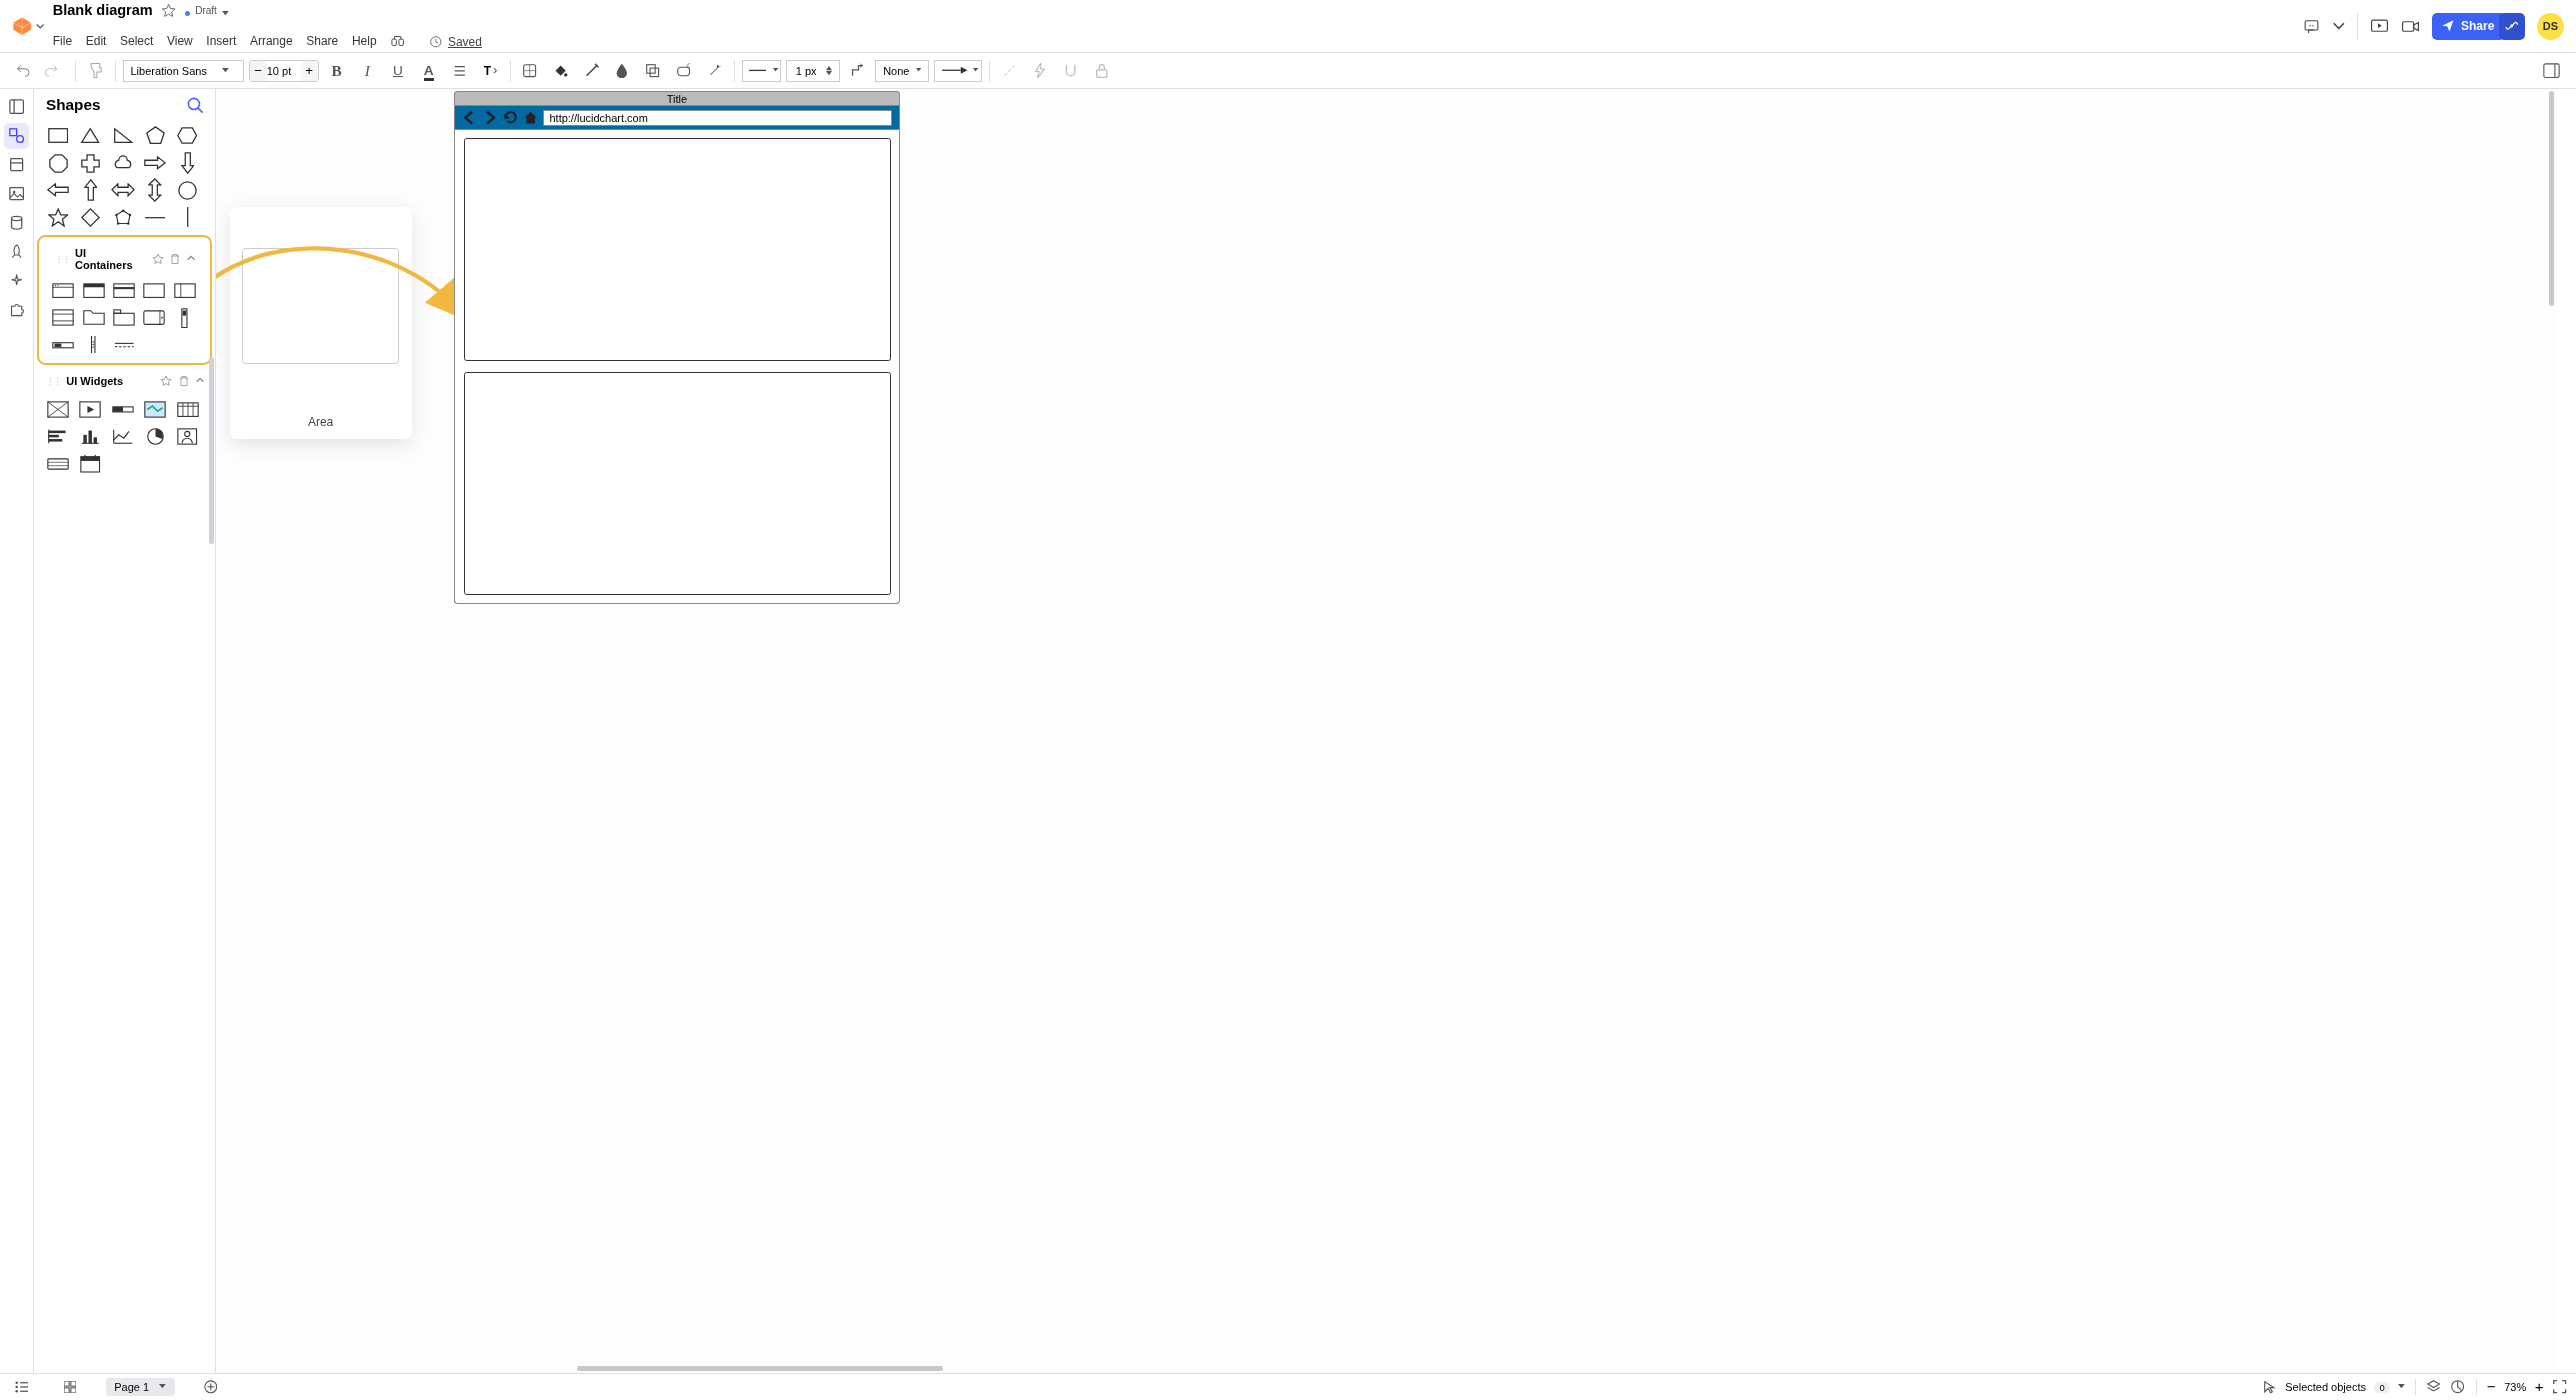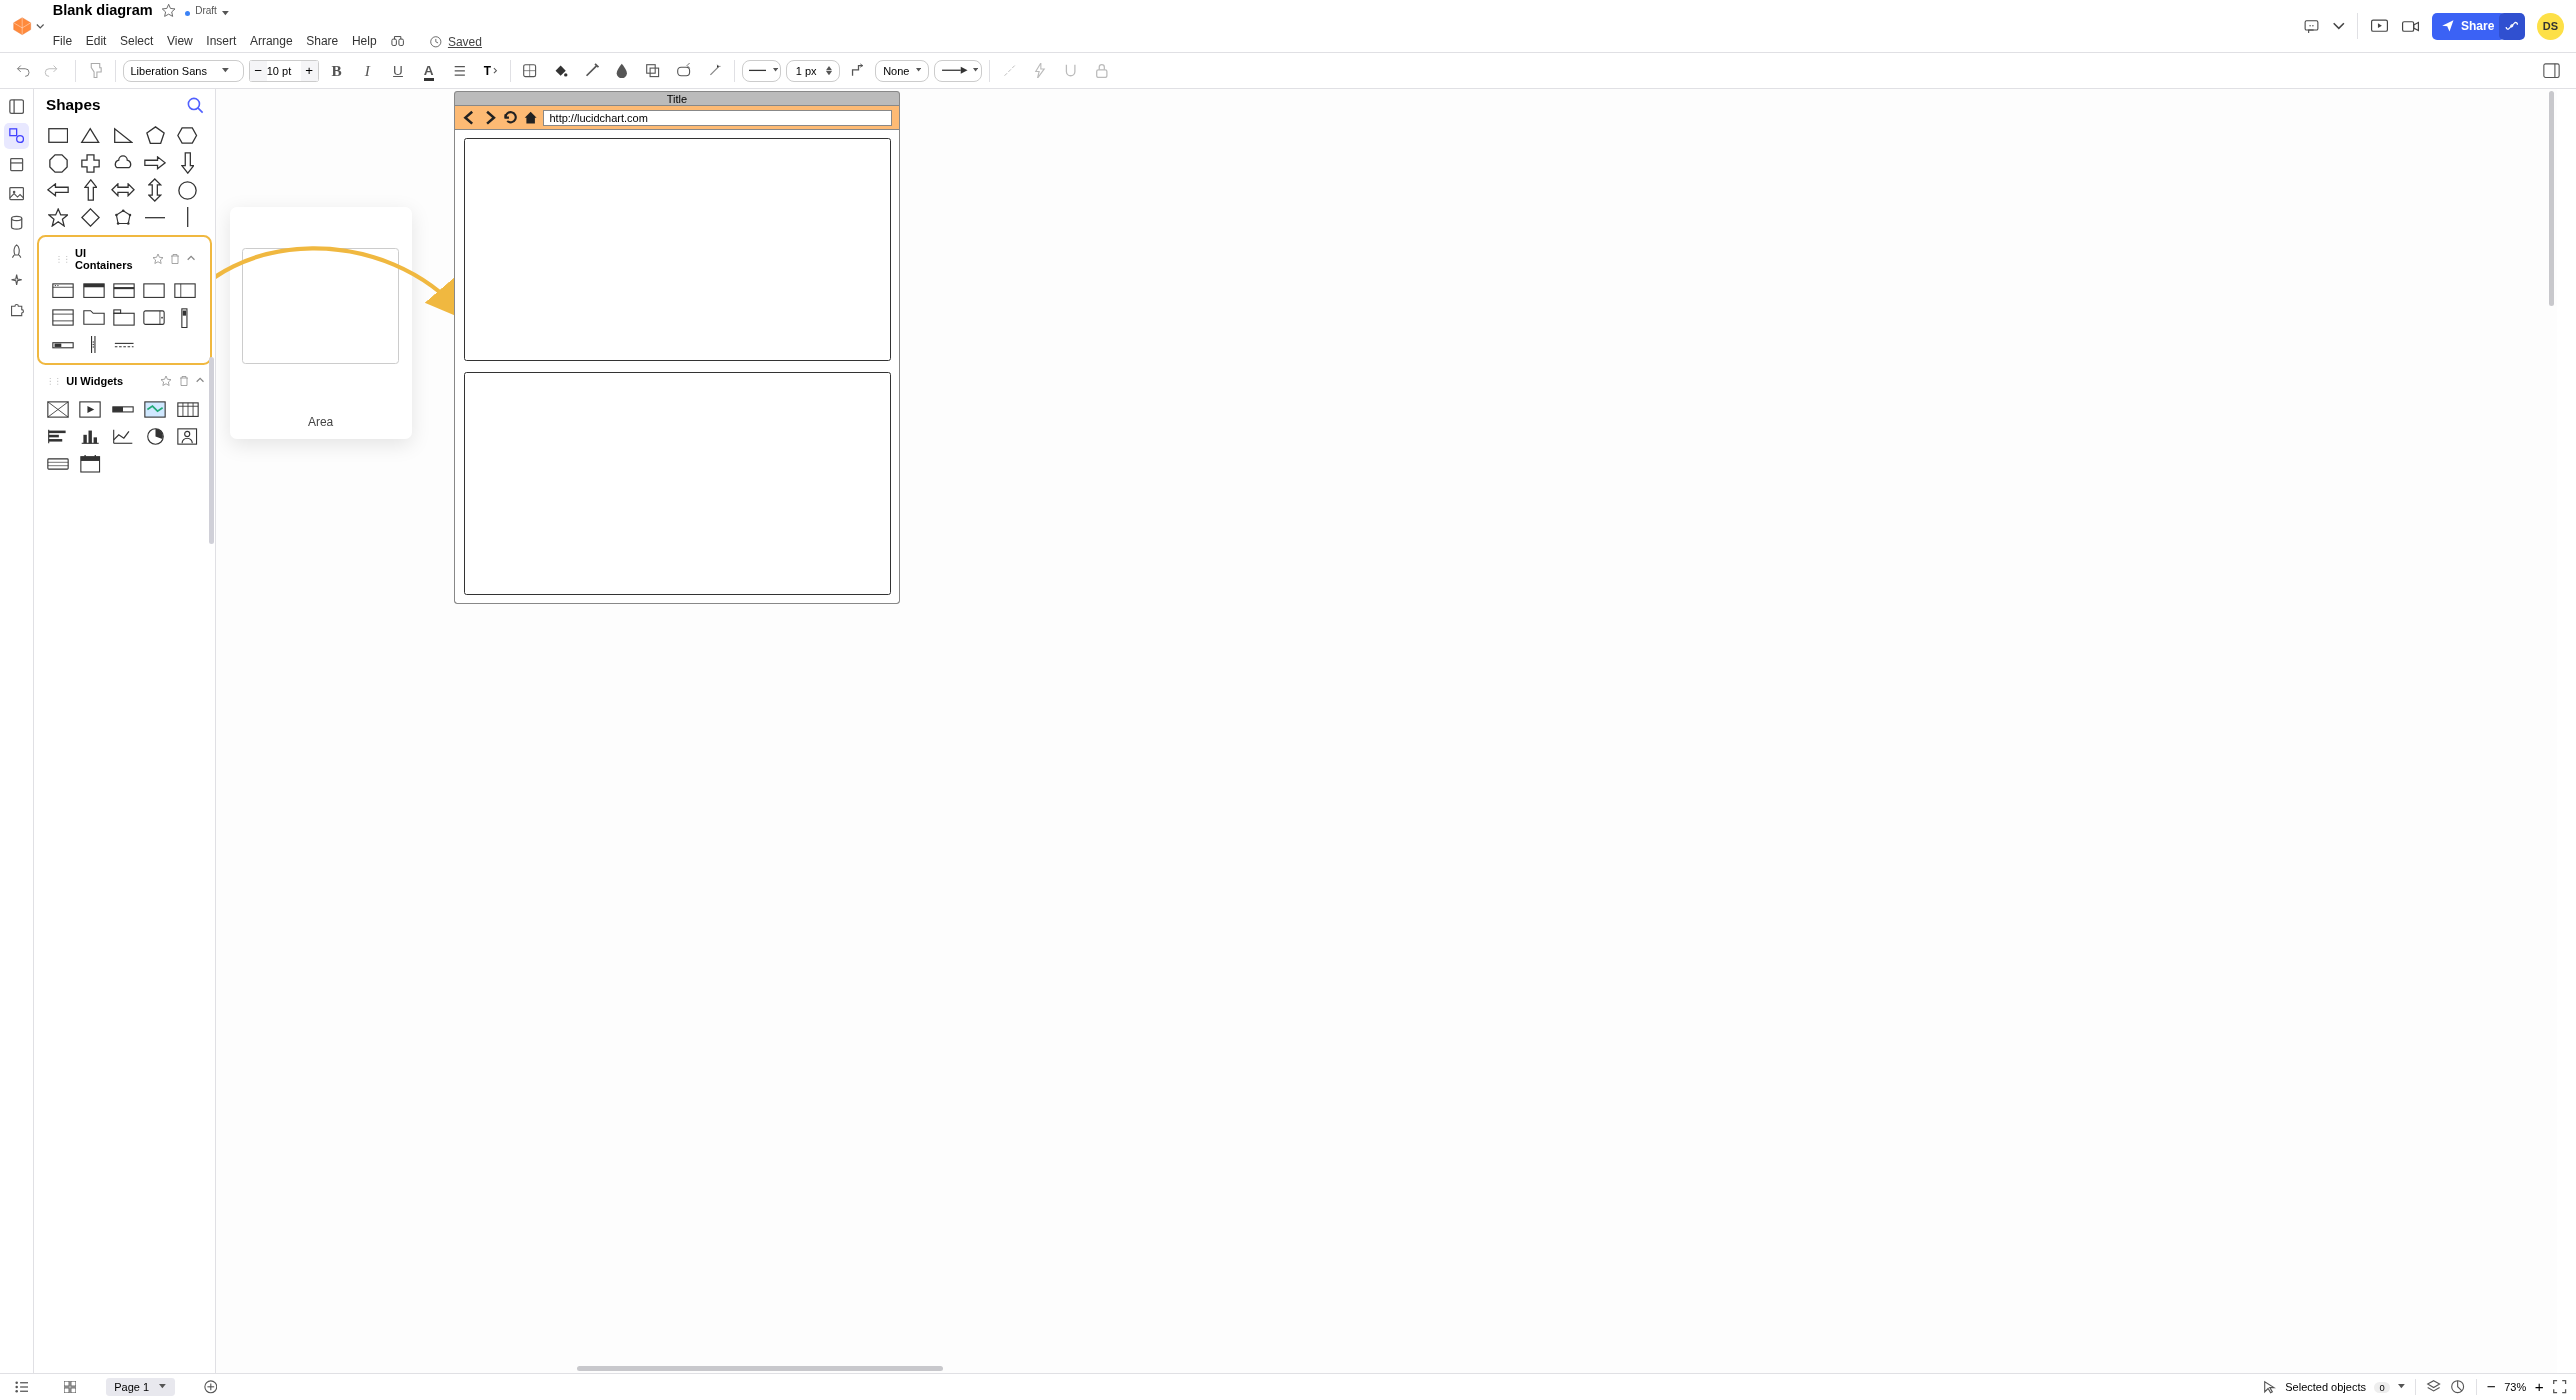--- a/index.html
+++ b/index.html
@@ -171,21 +171,21 @@
       height: 25.6px;
       display: flex;
       align-items: center;
       justify-content: center;
       cursor: pointer;
       color: #555;
       border-radius: 3.4px;
     }
     .fb-select {
       border: 0.9px solid #ccc;
-      border-radius: 8px;
+      border-radius: 0;
       height: 22px;
       padding: 0 6.8px;
       display: flex;
       align-items: center;
       gap: 15.3px;
       font-size: 11px;
       cursor: pointer;
       background: #fff;
     }
     .font-size-ctrl {
@@ -429,21 +429,21 @@
     .browser-title {
       background: #bbb;
       text-align: center;
       font-size: 11px;
       padding: 1.7px 0 0 0;
       border: 0.9px solid #888;
       border-bottom: none;
       border-radius: 3.4px 3.4px 0 0;
     }
     .browser-bar {
-      background: #fdba74;
+      background: #0369a1;
       display: flex;
       align-items: center;
       gap: 5.1px;
       padding: 3.4px 6.8px;
       border: 0.9px solid #888;
     }
     .browser-bar svg { width: 15.3px; height: 15.3px; }
     .url-input {
       flex: 1;
       background: #fff;

